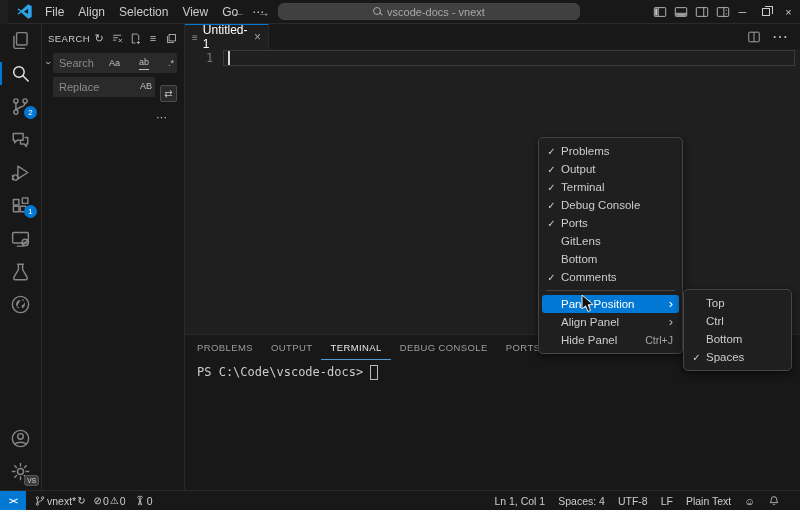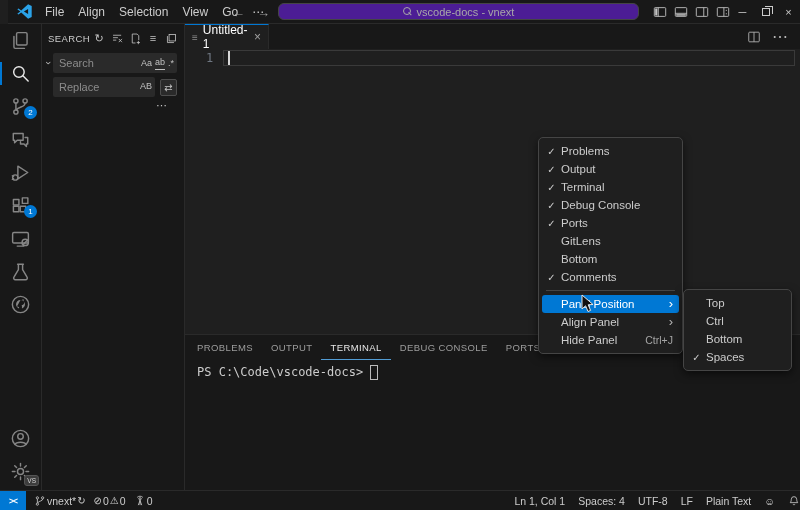--- a/index.html
+++ b/index.html
@@ -5,21 +5,21 @@
   * { box-sizing: border-box; margin: 0; padding: 0; }
   html,body { width:800px; height:510px; overflow:hidden; }
   body { background:#1f1f1f; font-family:"Liberation Sans",sans-serif; color:#cccccc; }
   #app { position:relative; width:800px; height:510px; background:#1f1f1f; }
 
   
   .titlebar { position:absolute; top:0; left:8px; right:0; height:24px; background:#181818; border-bottom:1px solid #2a2a2a; display:flex; align-items:center; z-index:5; }
   .logo { width:15px; height:15px; margin:0 6px 0 9px; flex:none; }
   .tb-menu { font-size:12px; color:#cccccc; padding:0 7px; line-height:22px; cursor:default; }
   .nav-arrows { position:absolute; left:224px; top:0; height:24px; display:flex; align-items:center; gap:12px; color:#9d9d9d; font-size:13px; }
-  .command-center { position:absolute; left:270px; top:3px; width:361px; height:17px; background:#4c1d95; border:1px solid #454545; border-radius:6px; display:flex; align-items:center; justify-content:center; gap:5px; font-size:11px; color:#a8a8a8; }
+  .command-center { position:absolute; left:270px; top:3px; width:302px; height:17px; background:#404040; border:1px solid #454545; border-radius:6px; display:flex; align-items:center; justify-content:center; gap:5px; font-size:11px; color:#a8a8a8; }
   .cc-glass { width:9px; height:9px; position:relative; flex:none; }
   .cc-glass::before { content:''; position:absolute; left:0; top:0; width:6px; height:6px; border:1px solid #a8a8a8; border-radius:50%; }
   .cc-glass::after { content:''; position:absolute; left:5.5px; top:5.5px; width:3.5px; height:1px; background:#a8a8a8; transform:rotate(45deg); }
   .layout-controls { position:absolute; right:70px; top:0; height:24px; display:flex; align-items:center; gap:7px; }
   .layout-controls svg { width:14px; height:14px; stroke:#c5c5c5; fill:none; stroke-width:1; }
   .win-controls { position:absolute; right:0; top:0; height:24px; display:flex; }
   .win-btn { width:23px; height:24px; display:flex; align-items:center; justify-content:center; color:#cccccc; font-size:11px; }
   .restore-glyph { width:8px; height:8px; border:1px solid #ccc; position:relative; }
   .restore-glyph::before { content:''; position:absolute; top:-3px; left:2px; width:7px; height:7px; border-top:1px solid #ccc; border-right:1px solid #ccc; }
 
@@ -40,25 +40,25 @@
   .sb-actions { margin-left:auto; display:flex; align-items:center; gap:2px; }
   .sb-actions .icn { width:16px; height:16px; display:flex; align-items:center; justify-content:center; color:#c5c5c5; font-size:11px; }
   .sb-actions svg { width:13px; height:13px; stroke:#c5c5c5; fill:none; stroke-width:1; }
   .search-rows { display:flex; margin-top:4px; }
   .toggle-col { width:11px; display:flex; align-items:flex-start; justify-content:center; padding-top:6px; }
   .chev-down { display:inline-block; transform:rotate(90deg); color:#b5b5b5; font-size:10px; line-height:8px; }
   .inputs-col { flex:1; padding-right:7px; }
   .input-box { position:relative; height:20px; margin-bottom:4px; }
   .input-box input { width:100%; height:20px; background:#2a2a2a; border:none; border-radius:2px; color:#cccccc; font-size:11px; padding:0 44px 0 6px; outline:none; font-family:"Liberation Sans",sans-serif; }
   .input-box input::placeholder { color:#8c8c8c; }
-  .in-icons { position:absolute; right:3px; top:3px; display:flex; gap:3px; align-items:center; }
+  .in-icons { position:absolute; right:3px; top:3px; display:flex; gap:19px; align-items:center; }
   .in-icons span { font-size:9px; color:#c0c0c0; line-height:13px; }
   .u { border-bottom:1px solid #c0c0c0; }
   .replace-line { display:flex; align-items:center; }
-  .replace-line .input-box { flex:1; margin-bottom:0; }
+  .replace-line .input-box { flex:1; margin-bottom:12px; }
   .replace-line .input-box input { padding-right:22px; }
   .replace-all-btn { width:17px; height:17px; margin-left:5px; display:flex; align-items:center; justify-content:center; color:#c5c5c5; font-size:10px; border:1px solid #4d4d4d; border-radius:2px; background:#2a2a2a; }
   .sb-more { text-align:right; padding:2px 10px 0 0; color:#c5c5c5; font-size:11px; }
 
   
   .editor-area { position:absolute; left:185px; top:24px; right:0; height:310px; background:#1f1f1f; }
   .tabbar { height:25px; background:#181818; display:flex; align-items:stretch; }
   .tab { width:84px; display:flex; align-items:center; padding:0 7px; background:#1f1f1f; border-top:1px solid #0078d4; border-right:1px solid #2a2a2a; font-size:12px; color:#ffffff; }
   .tab-file-icn { color:#8a8a8a; font-size:10px; margin-right:5px; }
   .tab-close { color:#a0a0a0; margin-left:auto; font-size:12px; }
@@ -78,21 +78,21 @@
   .shell-box { width:10px; height:9px; border:1px solid #9a9a9a; border-radius:1px; }
   .terminal-line { position:absolute; left:12px; top:30px; display:flex; align-items:flex-start; font:12px "DejaVu Sans Mono",monospace; color:#cccccc; }
   .term-cursor { width:8px; height:15px; border:1px solid #bbbbbb; margin-left:7px; }
 
   
   .statusbar { position:absolute; left:0; right:0; bottom:0; height:20px; background:#181818; border-top:1px solid #2a2a2a; display:flex; align-items:center; font-size:10.5px; color:#cccccc; z-index:6; }
   .sb-remote { width:26px; height:100%; background:#0078d4; color:#fff; display:flex; align-items:center; justify-content:center; font-size:8.5px; font-weight:bold; letter-spacing:-1px; flex:none; }
   .st-item { display:flex; align-items:center; gap:1px; margin-left:8px; }
   .st-item svg { width:12px; height:12px; stroke:#cccccc; fill:none; stroke-width:1.1; }
   .st-glyph { font-size:10px; }
-  .st-right { margin-left:auto; display:flex; align-items:center; gap:13px; padding-right:0; }
+  .st-right { margin-left:auto; display:flex; align-items:center; gap:13px; padding-right:20px; }
   .st-right .st-item { margin-left:0; }
 
   
   .ctx-menu { position:absolute; left:538px; top:137px; width:145px; background:#1f1f1f; border:1px solid #454545; border-radius:5px; box-shadow:0 3px 9px rgba(0,0,0,.55); padding:4px 0; z-index:20; }
   .submenu   { position:absolute; left:683px; top:289px; width:109px; background:#1f1f1f; border:1px solid #454545; border-radius:5px; box-shadow:0 3px 9px rgba(0,0,0,.55); padding:4px 0; z-index:21; }
   .menu-row { height:18px; display:flex; align-items:center; margin:0 3px; padding:0 6px 0 0; border-radius:3px; font-size:11.5px; color:#cccccc; }
   .menu-row.highlight { background:#0078d4; color:#ffffff; }
   .menu-row.highlight .m-arrow, .menu-row.highlight .m-check { color:#ffffff; }
   .m-check { width:19px; text-align:center; font-size:10px; color:#cccccc; flex:none; }
   .m-label { flex:1; white-space:nowrap; }

